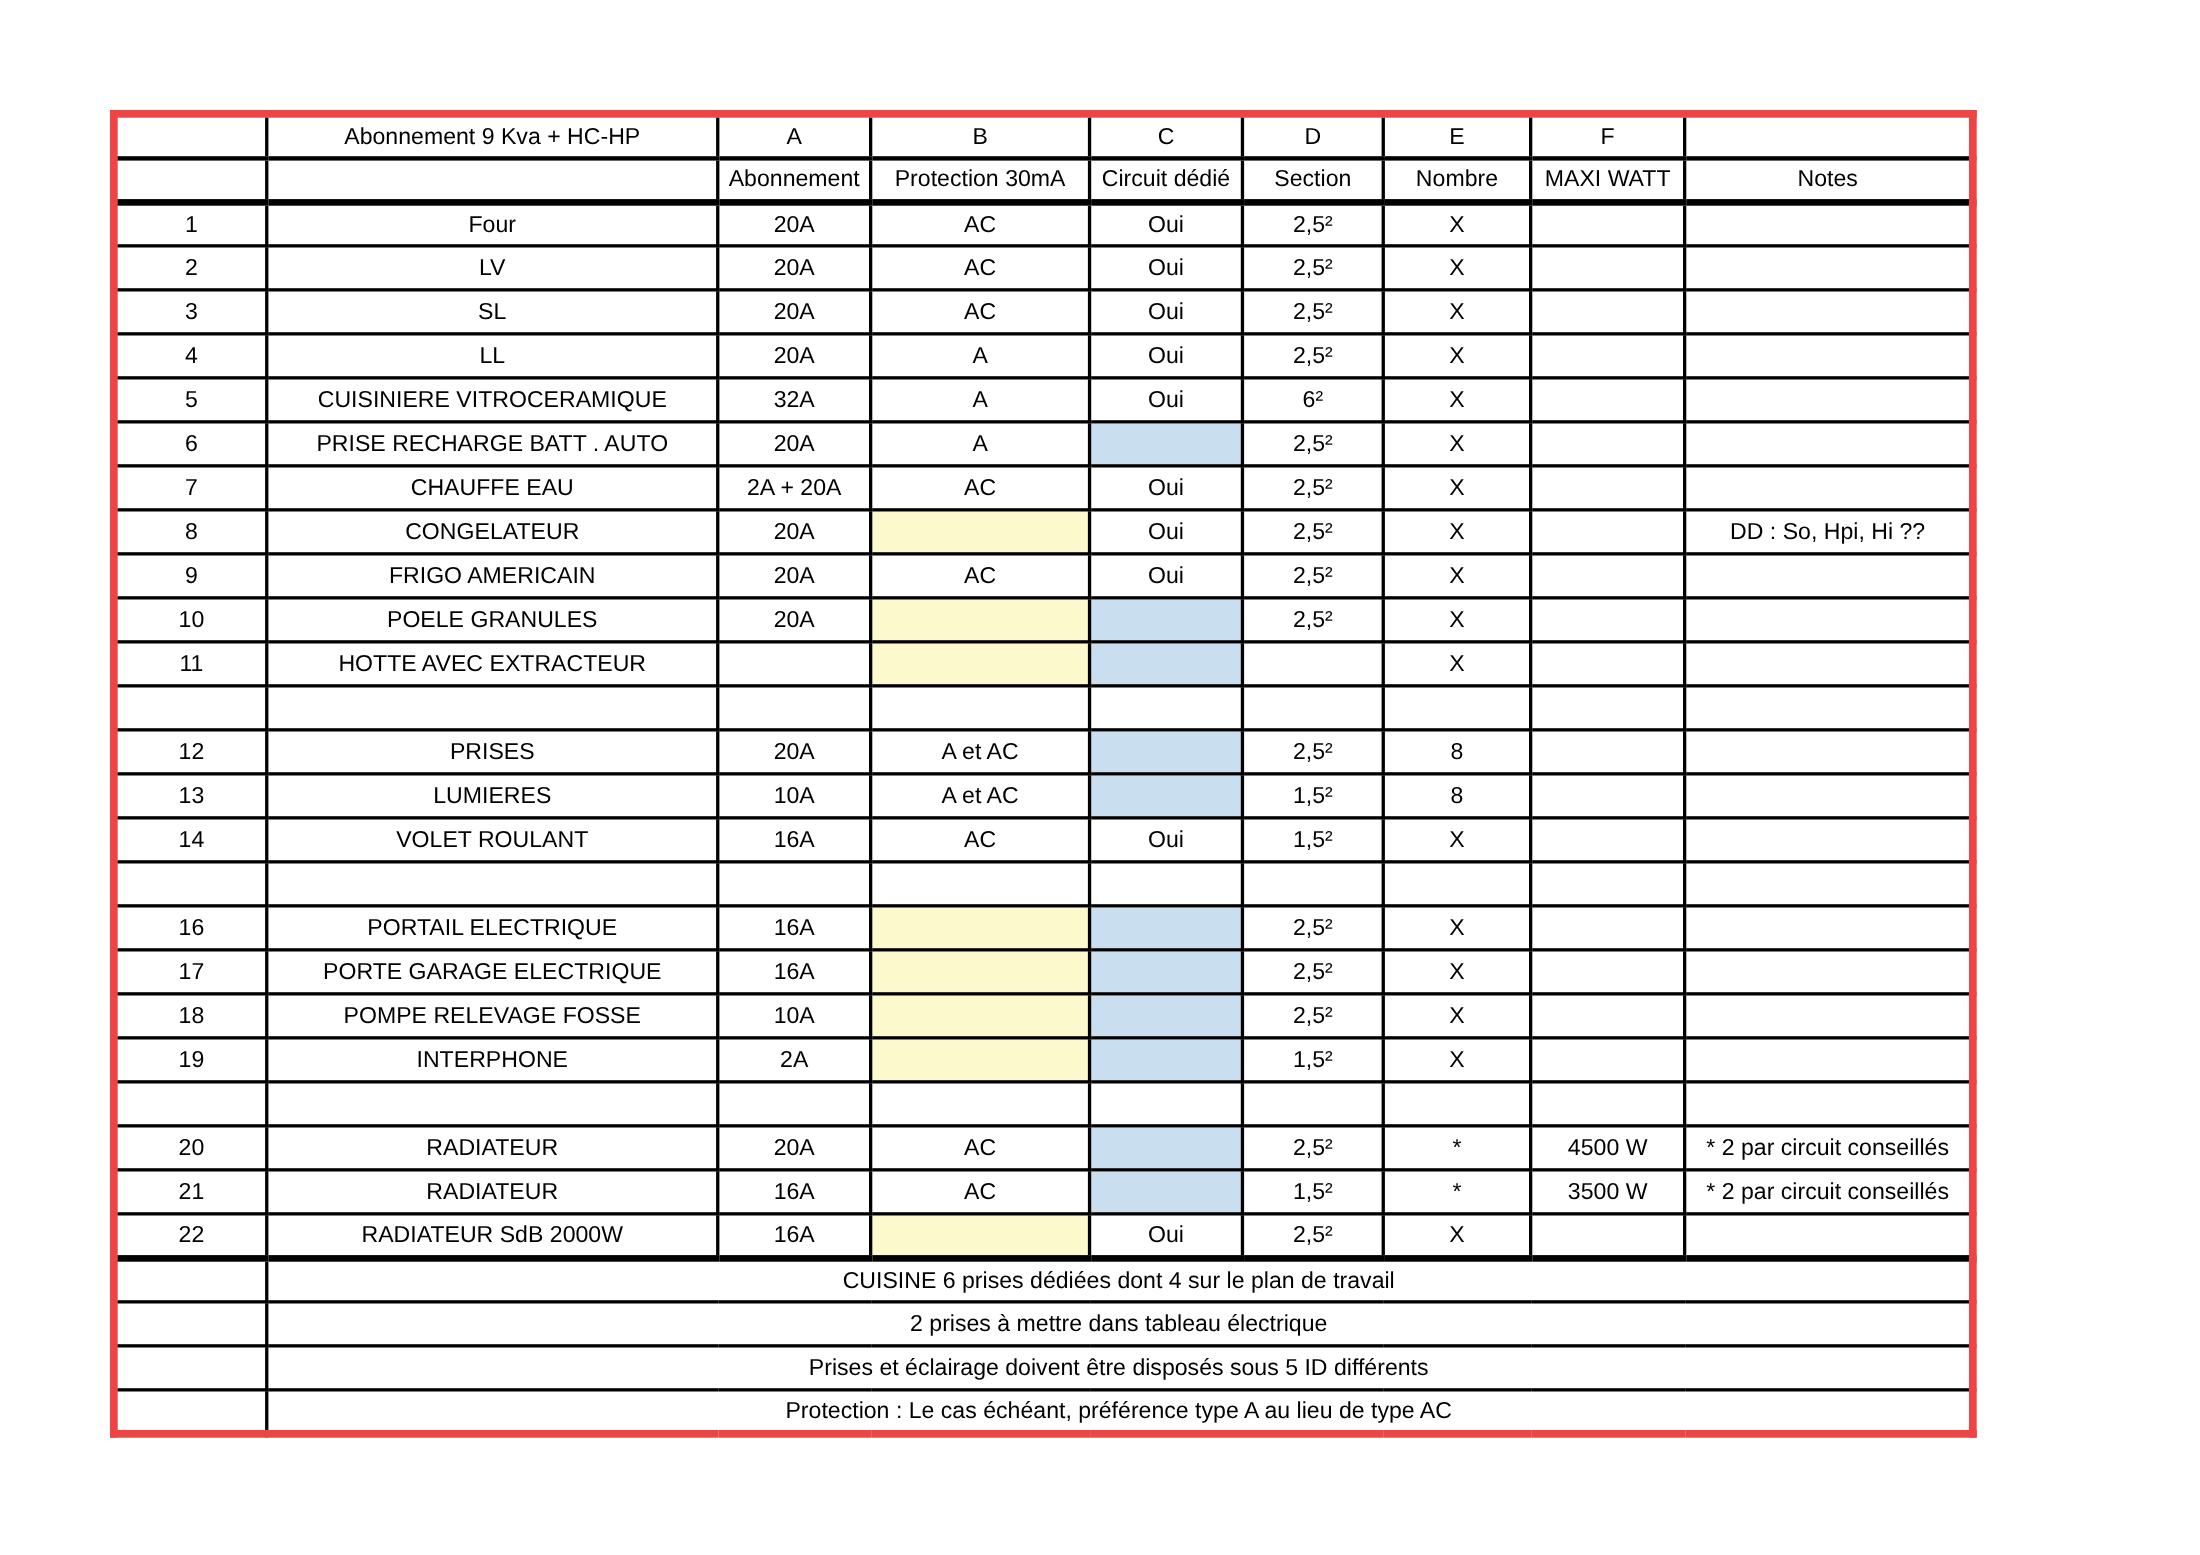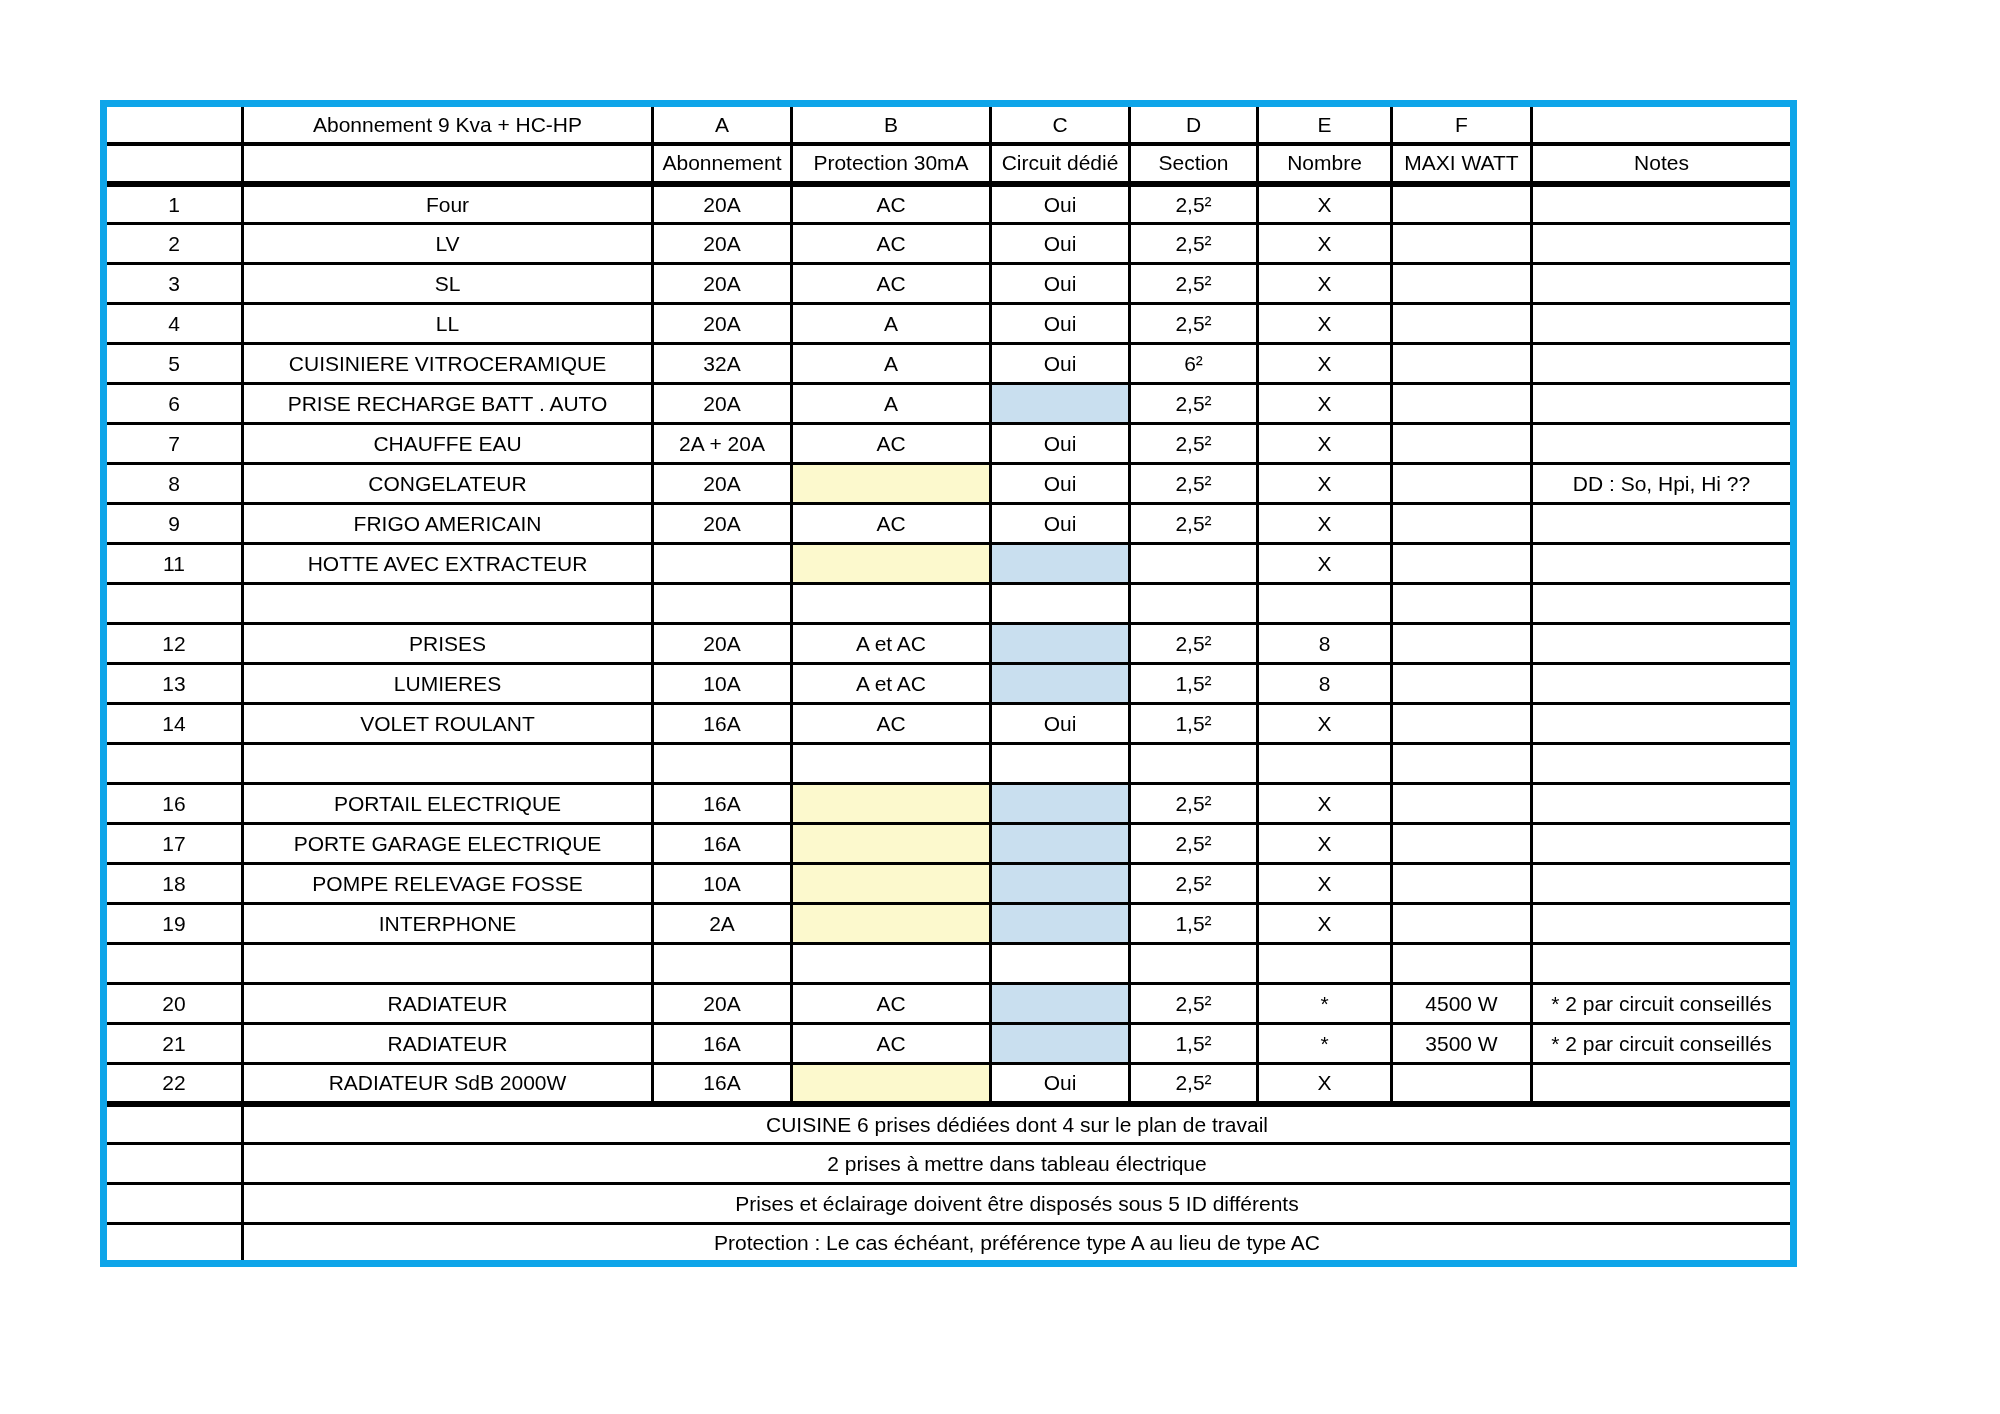--- a/index.html
+++ b/index.html
@@ -15,21 +15,21 @@
     font-family: "Liberation Sans", "DejaVu Sans", sans-serif;
     color: #000000;
   }
   table.sheet {
     position: absolute;
     left: 100px;
     top: 100px;
     width: 1690px;
     border-collapse: collapse;
     table-layout: fixed;
-    border: 7px solid #0ea5e9;
+    border: 7px solid #ef4444;
     font-size: 21px;
     line-height: 1.1;
   }
   table.sheet td {
     border: 3px solid #000000;
     padding: 0 4px;
     overflow: hidden;
     white-space: nowrap;
     vertical-align: middle;
     text-align: center;
@@ -188,20 +188,31 @@
           <td class="desc">FRIGO AMERICAIN</td>
           <td class="bl">20A</td>
           <td>AC</td>
           <td>Oui</td>
           <td>2,5²</td>
           <td>X</td>
           <td></td>
           <td class="notes bl"></td>
         </tr>
         <tr>
+          <td>10</td>
+          <td class="desc">POELE GRANULES</td>
+          <td class="bl">20A</td>
+          <td style="background: rgb(252, 249, 205);"></td>
+          <td style="background: rgb(201, 223, 239);"></td>
+          <td>2,5²</td>
+          <td>X</td>
+          <td></td>
+          <td class="notes bl"></td>
+        </tr>
+        <tr>
           <td>11</td>
           <td class="desc">HOTTE AVEC EXTRACTEUR</td>
           <td class="bl"></td>
           <td style="background: rgb(252, 249, 205);"></td>
           <td style="background: rgb(201, 223, 239);"></td>
           <td></td>
           <td>X</td>
           <td></td>
           <td class="notes bl"></td>
         </tr>

